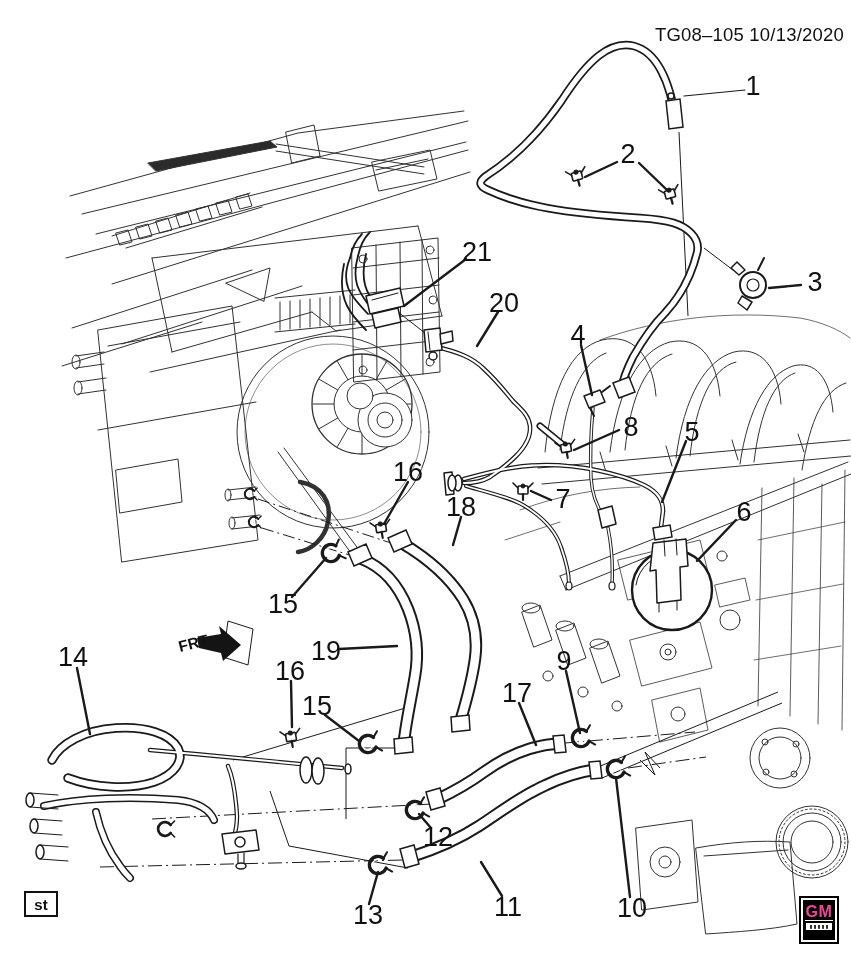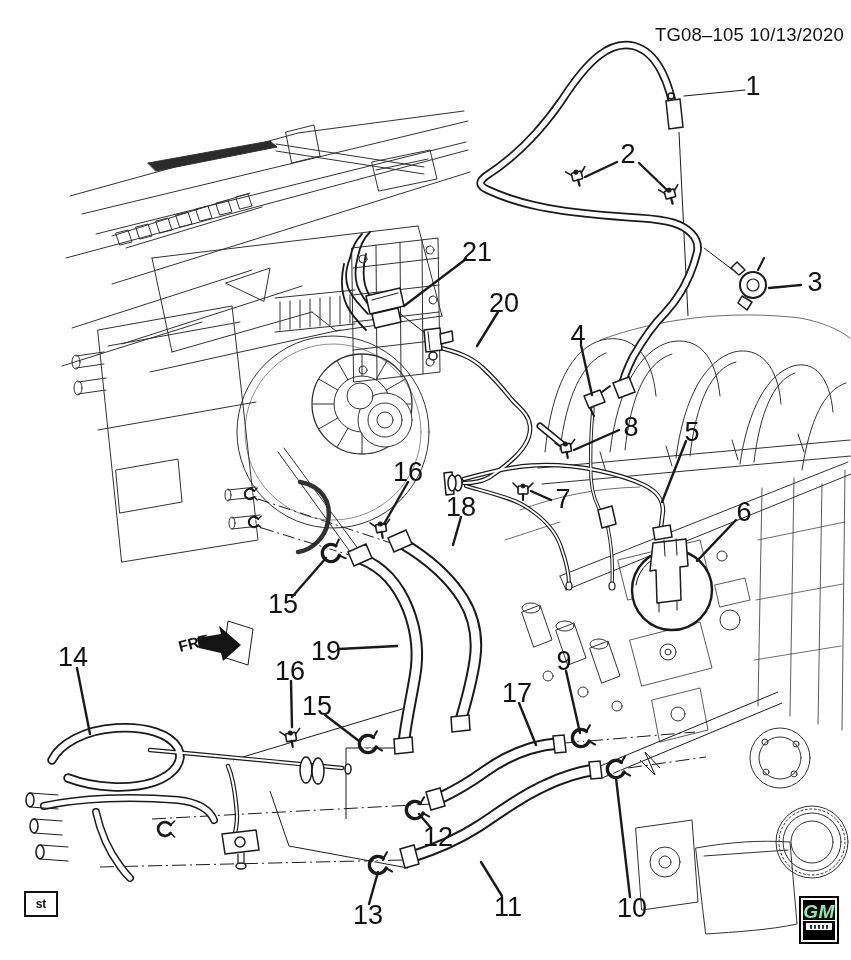--- a/index.html
+++ b/index.html
@@ -2,27 +2,27 @@
 <html><head>
 <meta charset="utf-8">
 <style>
   html,body{margin:0;padding:0;background:#fff;}
   #stage{position:relative;width:851px;height:960px;background:#fff;overflow:hidden;
          font-family:"Liberation Sans",sans-serif;color:#111;}
   #drawing{position:absolute;left:0;top:0;}
   .title-text{position:absolute;left:655px;top:24px;width:200px;font-size:18.5px;
               letter-spacing:0.2px;white-space:nowrap;color:#111;}
   .st-box{position:absolute;left:24px;top:891px;width:30px;height:22px;border:2px solid #111;
-          display:flex;align-items:center;justify-content:center;font-size:12px;font-weight:bold;background:#fff;}
+          display:flex;align-items:center;justify-content:center;font-size:15px;font-weight:bold;background:#fff;}
   .gm-logo{position:absolute;left:799px;top:896px;width:40px;height:48px;border:2px solid #000;
            background:#fff;box-sizing:border-box;padding:2px;}
   .gm-inner{width:100%;height:100%;background:#000;display:flex;flex-direction:column;
             align-items:center;justify-content:flex-start;}
-  .gm-letters{color:#86efac;font-weight:bold;font-size:19px;line-height:17px;letter-spacing:0.5px;
-              border-bottom:1.5px solid #fff;margin-top:3px;padding:0 1px;font-style:italic;}
+  .gm-letters{color:#ec4899;font-weight:bold;font-size:16px;line-height:17px;letter-spacing:0.5px;
+              border-bottom:1.5px solid #fff;margin-top:3px;padding:0 1px;}
   .gm-strip{margin-top:2px;width:26px;height:7px;background:#fff;
             background-image:repeating-linear-gradient(90deg,#333 0 2px,#fff 2px 4px);
             background-size:70% 55%;background-repeat:no-repeat;background-position:center;}
   svg text.callout{font-family:"Liberation Sans",sans-serif;font-size:27px;fill:#111;}
   svg text.frt{font-family:"Liberation Sans",sans-serif;font-size:15.5px;font-weight:bold;fill:#111;}
 </style>
 </head>
 <body>
 
 <div id="stage">

